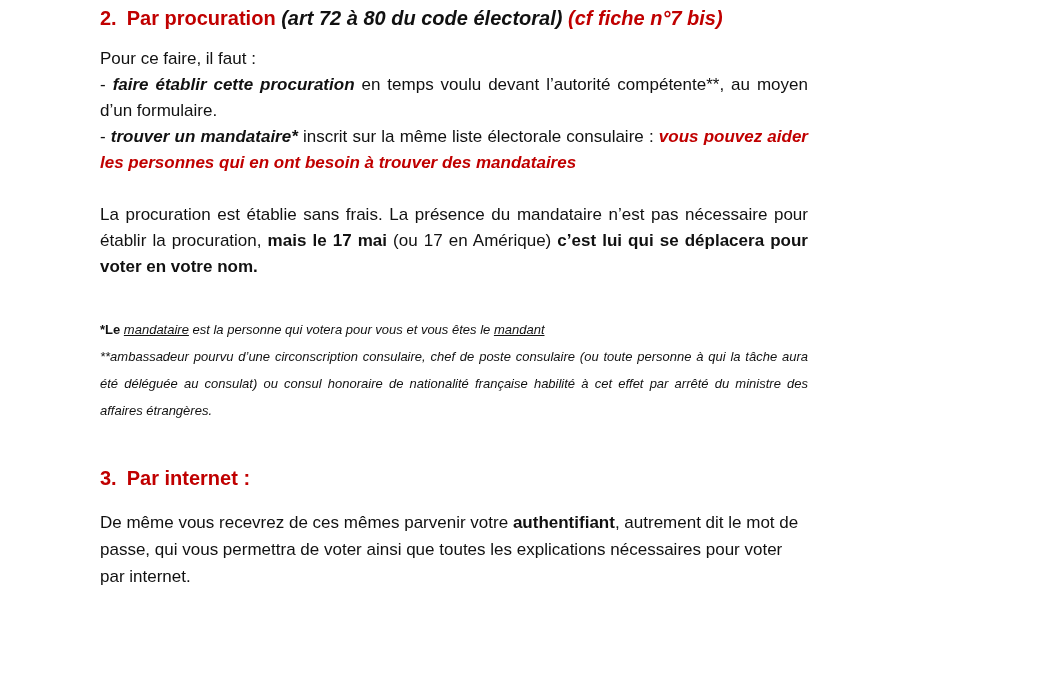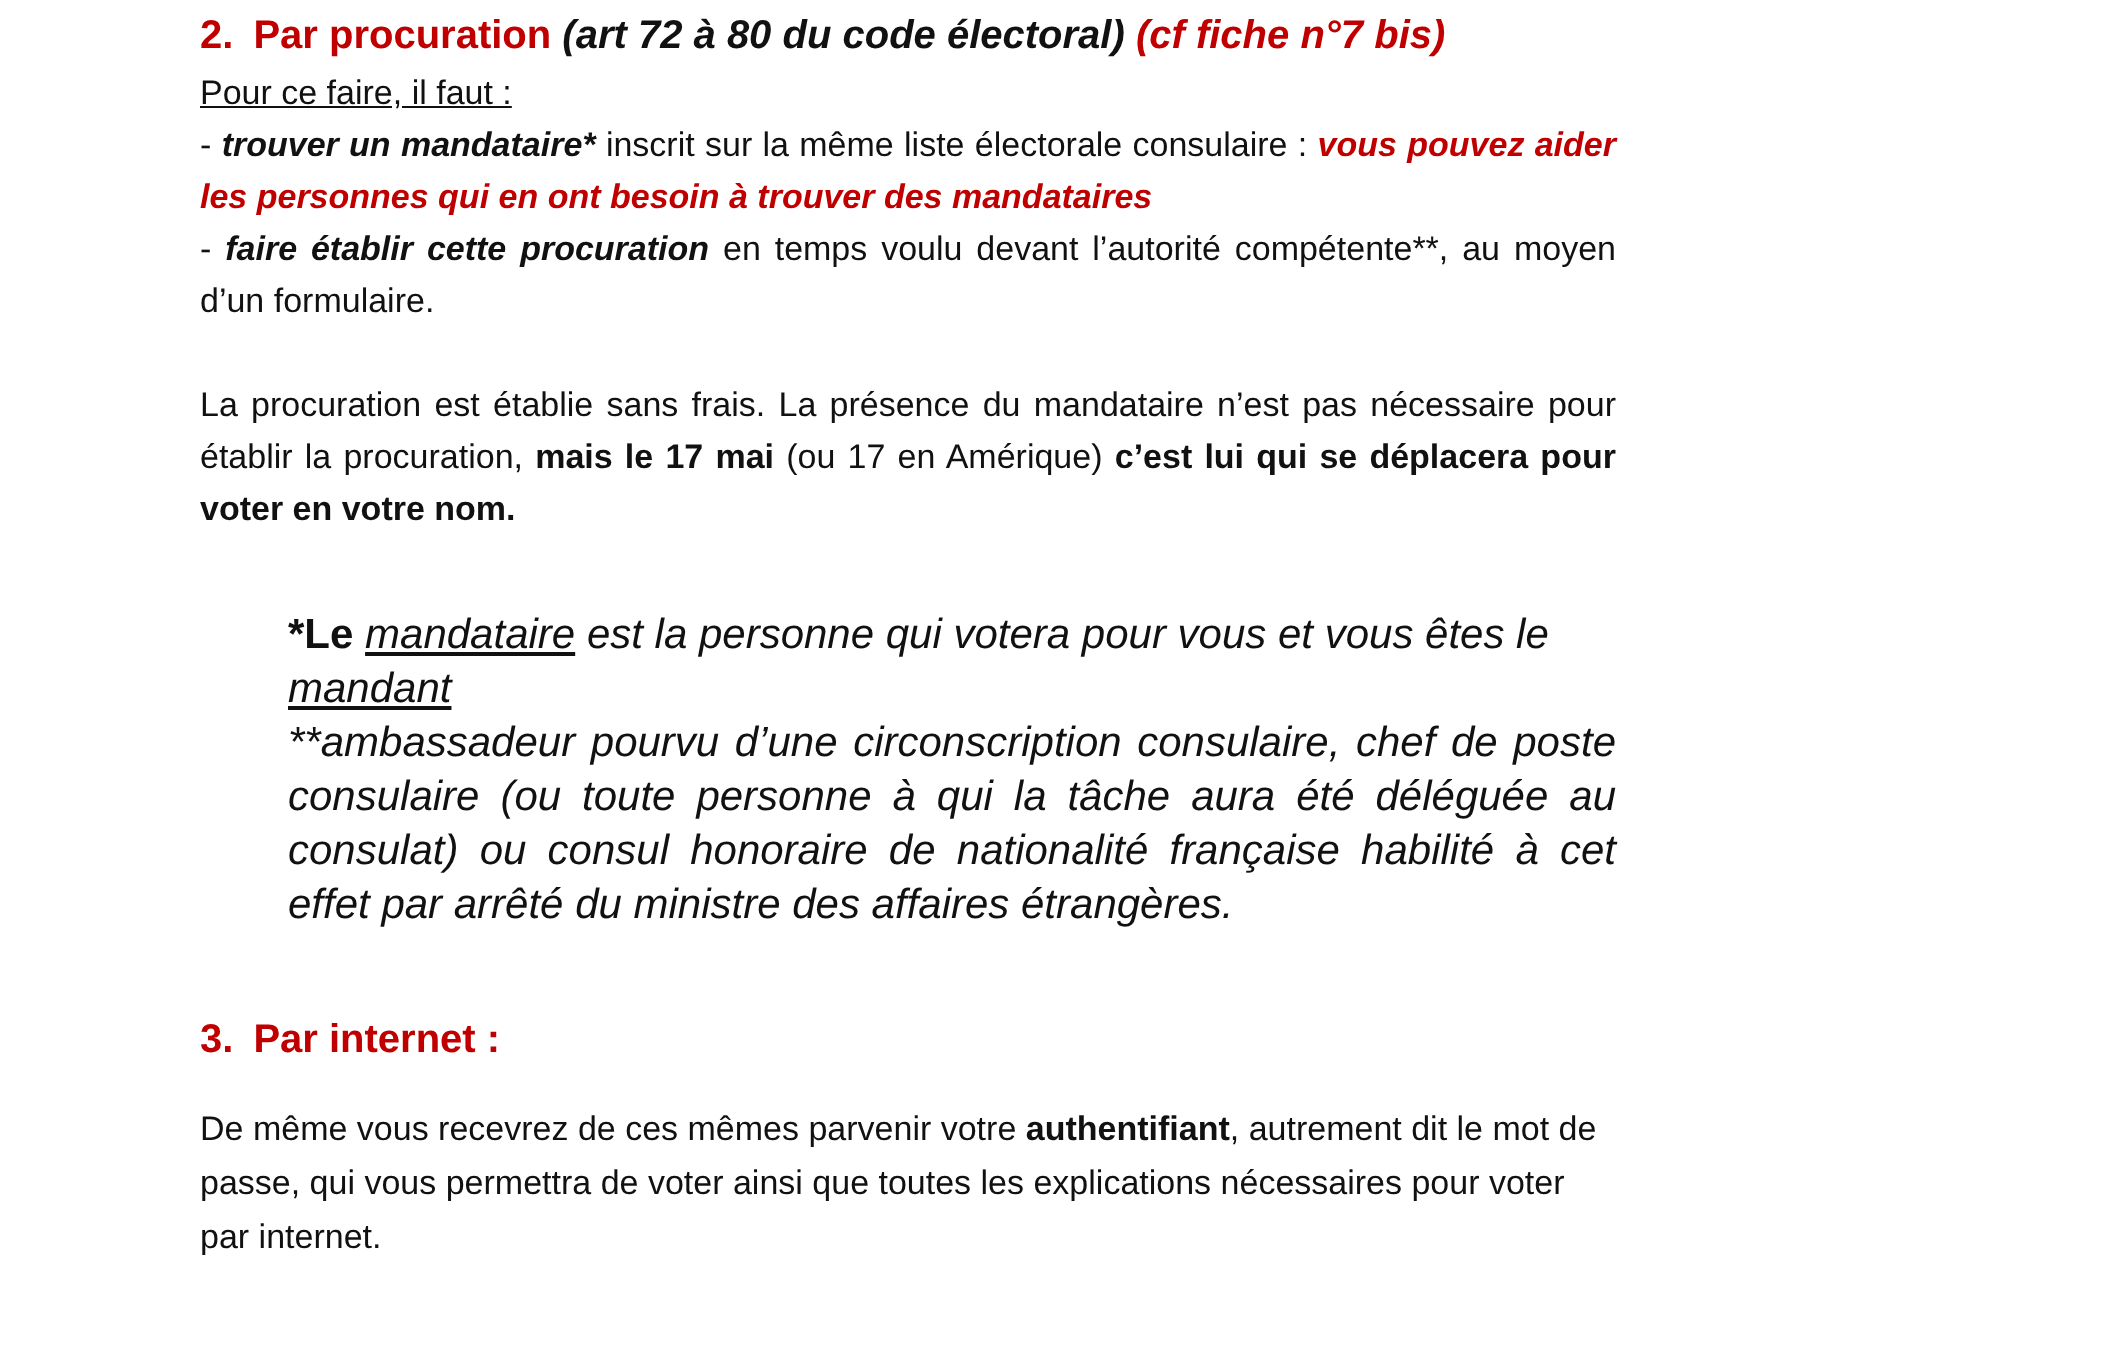--- a/index.html
+++ b/index.html
@@ -30,28 +30,27 @@
   
   .red { color: #c00000; }
   .b { font-weight: bold; }
   .i { font-style: italic; }
   .u { text-decoration: underline; }
   .body-text {
     font-size: 17px;
     line-height: 26px;
   }
   .just { text-align: justify; }
-  .intro { margin-top: 4px; text-decoration: underline; }
+  .intro { margin-top: 16px; }
   .para-procuration { margin-top: 26px; }
   .footnotes {
     margin-top: 36px;
-    font-size: 21px;
+    font-size: 13px;
     line-height: 27px;
     font-style: italic;
-    margin-left: 44px;
   }
   .h3-heading { margin-top: 42px; }
   .para-net {
     font-size: 17px;
     line-height: 27px;
   }
   .para-net-1 { margin-top: 18px; }
   .para-net-2 { margin-top: 19px; }
   p, div { margin: 0; }
 </style>
@@ -63,29 +62,29 @@
   <div class="h-main">
     <span class="red h-num">2.</span><span class="red">Par procuration</span>
     <span class="i">(art 72 à 80 du code électoral)</span>
     <span class="red i">(cf fiche n°7 bis)</span>
   </div>
 
   <p class="body-text intro">Pour ce faire, il faut :</p>
 
   <p class="body-text just">
     <span>-</span>
-    <span class="b i">trouver un mandataire*</span>
-    <span>inscrit sur la même liste électorale consulaire :</span>
-    <span class="red b i">vous pouvez aider les personnes qui en ont besoin à trouver des mandataires</span>
+    <span class="b i">faire établir cette procuration</span>
+    <span>en temps voulu devant l’autorité compétente**, au moyen d’un formulaire.</span>
   </p>
 
   <p class="body-text just">
     <span>-</span>
-    <span class="b i">faire établir cette procuration</span>
-    <span>en temps voulu devant l’autorité compétente**, au moyen d’un formulaire.</span>
+    <span class="b i">trouver un mandataire*</span>
+    <span>inscrit sur la même liste électorale consulaire :</span>
+    <span class="red b i">vous pouvez aider les personnes qui en ont besoin à trouver des mandataires</span>
   </p>
 
   <p class="body-text just para-procuration">
     <span>La procuration est établie sans frais. La présence du mandataire n’est pas nécessaire pour établir la procuration,</span>
     <span class="b">mais le 17 mai</span>
     <span>(ou 17 en Amérique)</span>
     <span class="b">c’est lui qui se déplacera pour voter en votre nom.</span>
   </p>
 
   <div class="footnotes">

